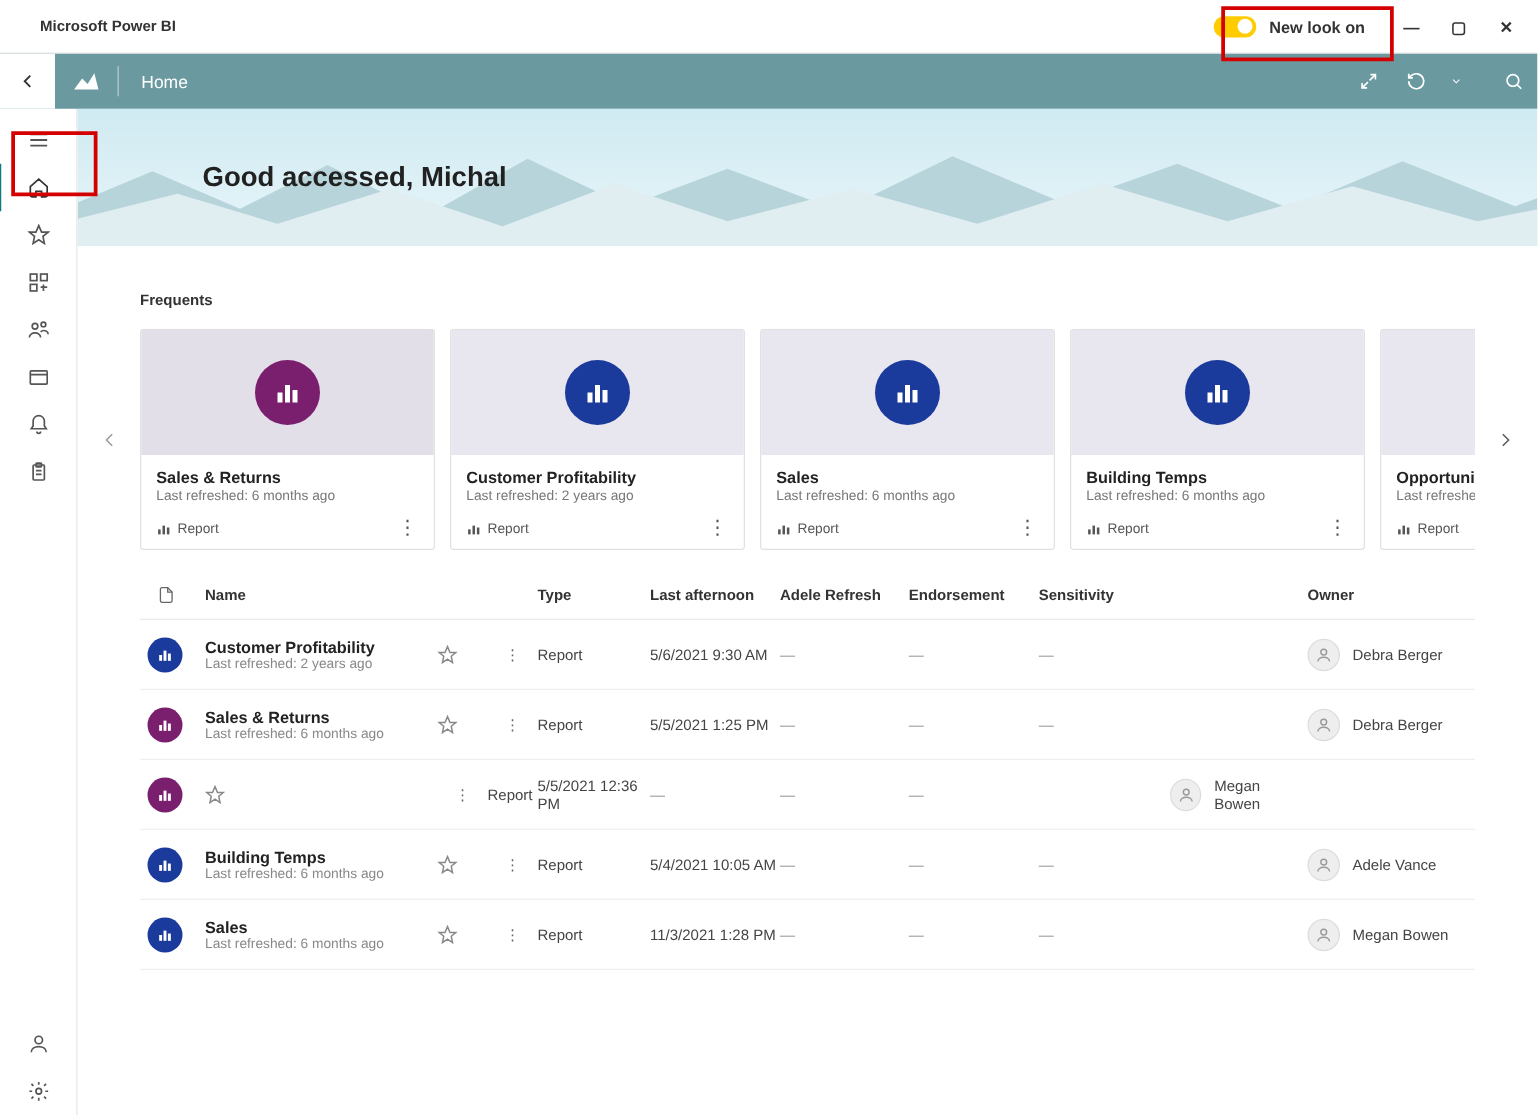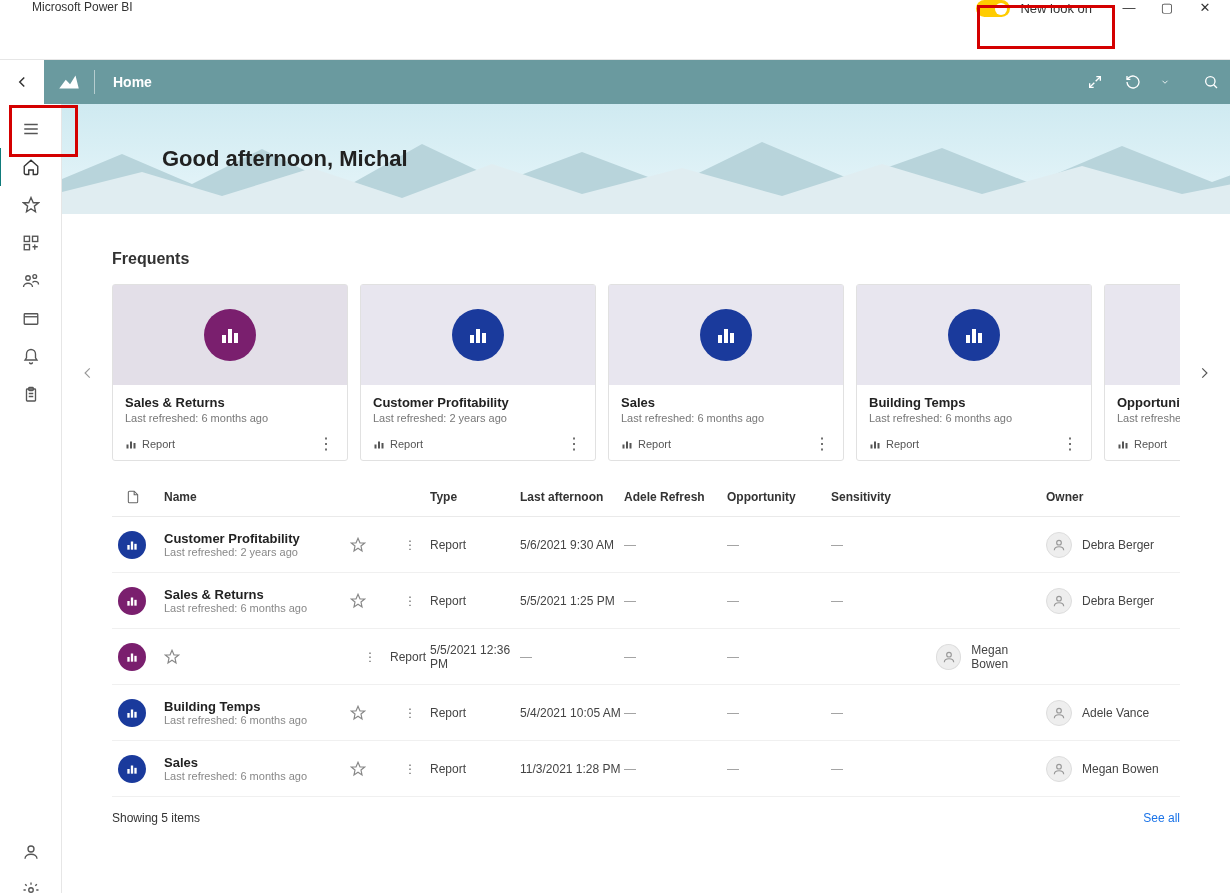--- a/index.html
+++ b/index.html
@@ -1,44 +1,44 @@
 <!DOCTYPE html>
 <html><head>
 <meta charset="utf-8">
 <style>
 * { box-sizing: border-box; margin: 0; padding: 0; }
 body { font-family: "Segoe UI", Arial, sans-serif; font-size: 13px; color: #333; background: #fff; width: 1230px; height: 893px; overflow: hidden; position: relative; }
-.titlebar { height: 60px; display: flex; align-items: flex-start; padding: 0 10px; border-bottom: 1px solid #e6e6e6; }
+.titlebar { height: 43px; display: flex; align-items: center; padding: 0 10px; border-bottom: 1px solid #e6e6e6; font-weight: bold; }
 .titlebar .title { margin-left: 22px; font-size: 12px; color: #333; }
 .titlebar .spacer { flex: 1; }
 .toggle-wrap { display: flex; align-items: center; gap: 10px; margin-right: 28px; }
 .toggle { width: 34px; height: 17px; border-radius: 10px; background: #ffcc00; position: relative; }
 .toggle .knob { width: 12px; height: 12px; border-radius: 50%; background: #fff; position: absolute; top: 2.5px; right: 3px; }
 .winbtns { display: flex; gap: 20px; align-items: center; font-size: 13px; color: #333; padding-right: 6px;}
 .winbtn { width: 18px; text-align: center; cursor: pointer; }
 .appbar { height: 44px; background: #6a9a9f; display: flex; align-items: center; color: #fff; position: relative; }
 .back { width: 44px; height: 44px; display:flex;align-items:center;justify-content:center; background:#fff; color:#333;}
 .brand { width: 50px; display: flex; align-items: center; justify-content: center; }
 .brand svg { width: 26px; height: 26px; }
 .vdiv { width: 1px; height: 24px; background: rgba(255,255,255,0.5); }
-.crumb { padding: 0 18px; font-size: 14px; font-weight: 700; color: #fff; }
+.crumb { padding: 0 18px; font-size: 14px; font-weight: 400; color: #fff; }
 .appbar .spacer { flex: 1; }
 .appbar .ricon { width: 38px; height: 44px; display:flex;align-items:center;justify-content:center; cursor:pointer;}
 .chev { font-size: 10px; margin-left: -6px; margin-right:8px;}
 .shell { display: flex; height: calc(893px - 44px - 44px); }
 .leftnav { width: 62px; border-right: 1px solid #e6e6e6; display: flex; flex-direction: column; align-items: center; padding-top: 6px; }
 .navitem { width: 62px; height: 38px; display:flex;align-items:center;justify-content:center; cursor:pointer; color:#555;}
 .navitem.active { border-left: 3px solid #0f7b7b; margin-left:-3px; }
 .leftnav .bspacer { flex: 1; }
 .main { flex: 1; overflow: hidden; position: relative; }
 .hero { height: 110px; position: relative; overflow: hidden; background: linear-gradient(180deg,#cfeaf1 0%,#e8f6fa 100%); }
 .mts { position:absolute; bottom:0; left:0; right:0; height:80px; }
 .hero h1 { position: absolute; left: 100px; top: 42px; font-size: 22px; font-weight: 600; color: #212121; }
 .content { padding: 36px 50px 10px 50px; }
-.sect-title { font-size: 16px; font-weight: 600; color: #333; margin-bottom: 16px; }
+.sect-title { font-size: 12px; font-weight: 600; color: #333; margin-bottom: 16px; }
 .cards-row { position: relative; display: flex; align-items: center; }
 .carousel-btn { position:absolute; width:28px;height:50px; display:flex;align-items:center;justify-content:center; color:#666; cursor:pointer; z-index:2;}
 .carousel-btn.left { left:-38px; } .carousel-btn.right { right:-38px; }
 .cards { display: flex; gap: 12px; overflow: hidden; flex:1;}
 .card { width: 236px; border: 1px solid #e1e1e1; border-radius: 3px; background: #fff; flex-shrink:0;}
 .card .thumb { height: 100px; background: #e8e6ef; display: flex; align-items: center; justify-content: center; }
 .card.first .thumb { background: #e3dfe8; }
 .ticon { width: 52px; height: 52px; border-radius: 50%; background: #1a3a9c; display:flex;align-items:center;justify-content:center;}
 .card.first .ticon { background: #7a1f6e; }
 .ticon svg { width: 24px; height: 24px; fill: #fff; }
@@ -195,21 +195,21 @@
         </svg>
       </div>
   </div>
 
   <div class="main">
     <div class="hero">
       <svg class="mts" viewBox="0 0 1200 80" preserveAspectRatio="none">
         <path fill="#b8d4db" d="M0 80 L0 45 L60 20 L130 50 L200 15 L280 55 L360 10 L440 48 L520 18 L610 52 L700 8 L790 46 L880 14 L970 50 L1060 12 L1150 48 L1200 30 L1200 80 Z"></path>
         <path fill="#e0edf1" d="M0 80 L0 58 L80 38 L160 62 L250 34 L340 64 L430 30 L520 60 L620 34 L720 62 L820 30 L920 60 L1020 32 L1120 60 L1200 44 L1200 80 Z"></path>
       </svg>
-      <h1>Good afternoon, Michal</h1>
+      <h1>Good accessed, Michal</h1>
     </div>
 
     <div class="content">
       <div class="sect-title">Frequents</div>
       <div class="cards-row">
         <div class="carousel-btn left">
             <svg width="14" height="22" viewBox="0 0 24 24" fill="none" stroke="#999" stroke-width="2">
               <path d="M15 4l-8 8 8 8"></path>
             </svg>
           </div>
@@ -349,21 +349,21 @@
           <div>
               <svg width="14" height="16" viewBox="0 0 24 24" fill="none" stroke="#666" stroke-width="1.8" style="margin-left:14px;">
                 <path d="M14 2H6a2 2 0 0 0-2 2v16a2 2 0 0 0 2 2h12a2 2 0 0 0 2-2V8z"></path>
                 <path d="M14 2v6h6"></path>
               </svg>
             </div>
           <div class="namecol">Name</div>
           <div>Type</div>
           <div>Last afternoon</div>
           <div>Adele Refresh</div>
-          <div>Opportunity</div>
+          <div>Endorsement</div>
           <div>Sensitivity</div>
           <div></div>
           <div>Owner</div>
         </div>
         <div id="tbody">
             <div class="trow">
               <div>
                 <div class="ricon2 ">
                   <svg viewBox="0 0 24 24">
                     <rect x="4" y="12" width="4" height="8"></rect>
@@ -532,23 +532,19 @@
                 <div class="avatar">
                   <svg width="14" height="14" viewBox="0 0 24 24" fill="none" stroke="#999" stroke-width="2">
                     <circle cx="12" cy="8" r="4"></circle>
                     <path d="M4 21c0-4 4-6 8-6s8 2 8 6"></path>
                   </svg>
                 </div>
                 <span>Megan Bowen</span>
               </div>
             </div>
           </div>
-        <div class="tfoot">
-          <span>Showing 5 items</span>
-          <span class="seeall">See all</span>
-        </div>
       </div>
     </div>
   </div>
 </div>
 
 <div class="highlight hl1"></div>
 <div class="highlight hl2"></div>
 
 </body></html>

